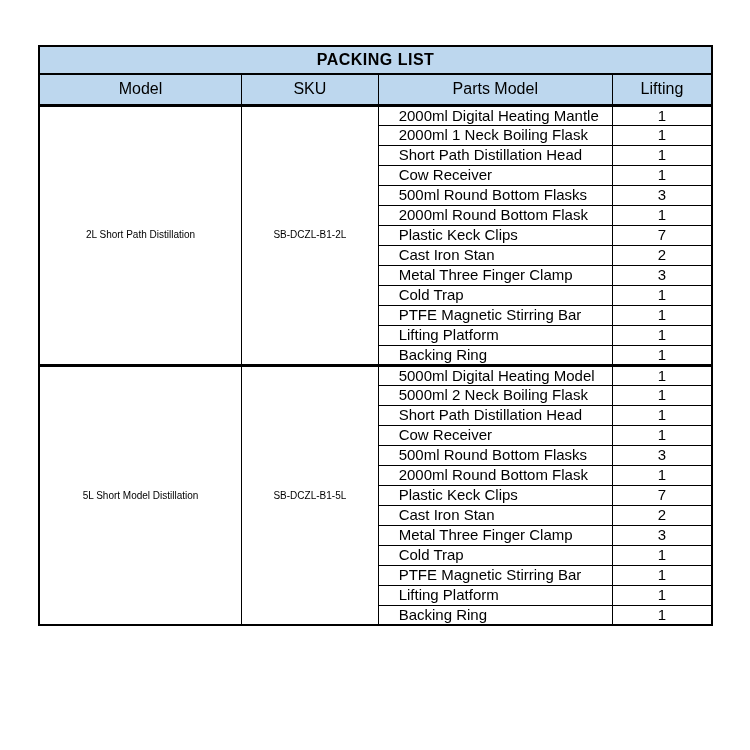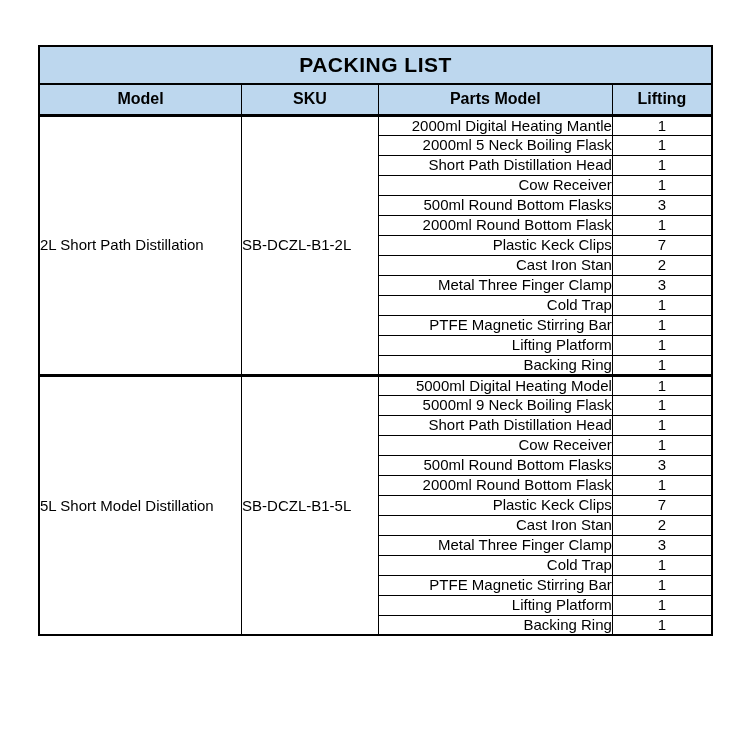--- a/index.html
+++ b/index.html
@@ -26,48 +26,49 @@
   col.c-parts   { width: 34.8%; }
   col.c-qty     { width: 14.8%; }
 
   th, td {
     border: 1px solid #000;
     vertical-align: middle;
     line-height: 1.15;
   }
   th.title-cell {
     background: var(--header-bg, #BDD7EE);
-    height: 38px;
-    font-size: 21px;
+    height: 28px;
+    font-size: 16px;
     font-weight: bold;
     text-align: center;
     letter-spacing: 0.5px;
     border-bottom: 2px solid #000;
   }
   tr.cols-row th {
     background: var(--header-bg, #BDD7EE);
     height: 31px;
     font-size: 16px;
-    font-weight: bold;
+    font-weight: normal;
     text-align: center;
     border-bottom: 2px solid #a16207;
   }
   tbody td {
     height: 20px;
     font-size: 15px;
   }
   td.name-cell {
-    text-align: right;
+    text-align: left;
     padding-left: 20px;
   }
   td.qty-cell {
     text-align: center;
   }
   td.model-cell, td.sku-cell {
-    font-size: 15px;
+    text-align: center;
+    font-size: 10px;
   }
   tr.group-start > td {
     border-top: 3px solid #000;
   }
 </style>
 </head>
 <body>
 
 <div class="table-wrap">
   <table class="packing-table">
@@ -89,21 +90,21 @@
       </tr>
     </thead>
     <tbody>
         <tr class="group-start">
           <td class="model-cell" rowspan="13">2L Short Path Distillation</td>
           <td class="sku-cell" rowspan="13">SB-DCZL-B1-2L</td>
           <td class="name-cell">2000ml Digital Heating Mantle</td>
           <td class="qty-cell">1</td>
         </tr>
         <tr>
-          <td class="name-cell">2000ml 5 Neck Boiling Flask</td>
+          <td class="name-cell">2000ml 1 Neck Boiling Flask</td>
           <td class="qty-cell">1</td>
         </tr>
         <tr>
           <td class="name-cell">Short Path Distillation Head</td>
           <td class="qty-cell">1</td>
         </tr>
         <tr>
           <td class="name-cell">Cow Receiver</td>
           <td class="qty-cell">1</td>
         </tr>
@@ -143,21 +144,21 @@
           <td class="name-cell">Backing Ring</td>
           <td class="qty-cell">1</td>
         </tr>
         <tr class="group-start">
           <td class="model-cell" rowspan="13">5L Short Model Distillation</td>
           <td class="sku-cell" rowspan="13">SB-DCZL-B1-5L</td>
           <td class="name-cell">5000ml Digital Heating Model</td>
           <td class="qty-cell">1</td>
         </tr>
         <tr>
-          <td class="name-cell">5000ml 9 Neck Boiling Flask</td>
+          <td class="name-cell">5000ml 2 Neck Boiling Flask</td>
           <td class="qty-cell">1</td>
         </tr>
         <tr>
           <td class="name-cell">Short Path Distillation Head</td>
           <td class="qty-cell">1</td>
         </tr>
         <tr>
           <td class="name-cell">Cow Receiver</td>
           <td class="qty-cell">1</td>
         </tr>

